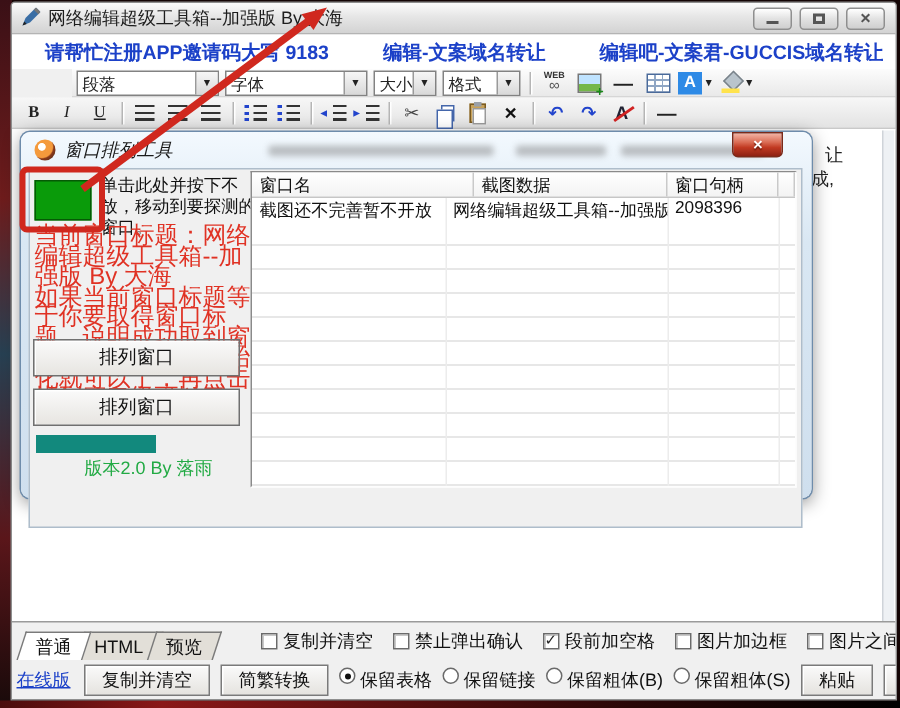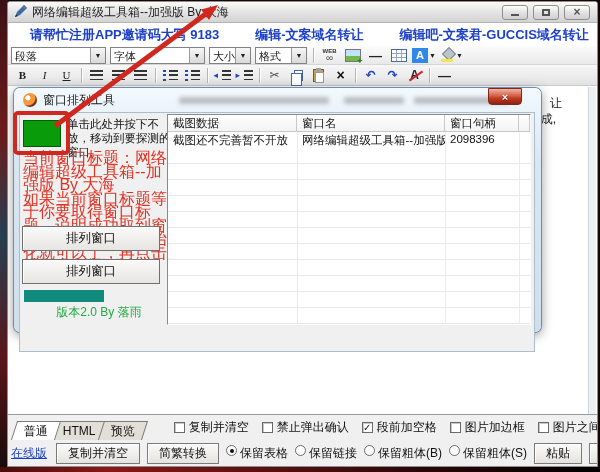--- a/index.html
+++ b/index.html
@@ -33,21 +33,21 @@
   .g-max { width:8px; height:7px; border:2px solid #555; }
   .g-close { font-size:12px; font-weight:bold; line-height:10px; color:#555; }
 
   
   .linksrow { height:23px; flex:0 0 23px; background:#fff; display:flex; align-items:center;
     gap:36px; padding-left:22px; font-size:13px; font-weight:bold; white-space:nowrap; }
   .link { color:#1c41c8; }
 
   
   .toolbar1 { height:19px; flex:0 0 19px; background:linear-gradient(#fcfcfc,#e9e9e9);
-    display:flex; align-items:center; gap:4px; padding:0 3px; border-bottom:1px solid #d6d6d6; }
+    display:flex; align-items:center; gap:4px; padding:0 3px; border-bottom:1px solid #d6d6d6;margin-left:40px; }
   .combo { height:17px; background:#fff; border:1px solid #828282; display:flex; align-items:stretch; font-size:11px; }
   .combo .lbl { flex:1; padding:1px 3px; color:#222; overflow:hidden; white-space:nowrap; }
   .combo .arr { width:15px; background:linear-gradient(#f6f6f6,#d9d9d9); border-left:1px solid #9a9a9a;
     display:flex; align-items:center; justify-content:center; font-size:7px; color:#222; }
   .w-par{width:95px} .w-font{width:95px} .w-size{width:42px} .w-fmt{width:52px}
   .tsep { width:1px; height:15px; background:#b5b5b5; box-shadow:1px 0 0 #fff; margin:0 2px; flex:0 0 1px; }
   .tbtn { min-width:19px; height:17px; display:flex; align-items:center; justify-content:center;
     font-size:11px; color:#222; position:relative; }
   .toolbar2 { height:21px; flex:0 0 21px; background:linear-gradient(#f7f7f7,#e3e3e3);
     display:flex; align-items:center; gap:3px; padding:0 5px; border-bottom:1px solid #c9c9c9; }
@@ -134,21 +134,21 @@
   .seg1{width:183px; justify-content:flex-start;} .seg2{width:60px} .seg3{width:80px} .seg4{width:118px}
   .seg5{flex:1; position:relative;}
   .grip{position:absolute; right:1px; bottom:1px; width:11px; height:11px;
     background:repeating-linear-gradient(135deg,transparent 0 2px,#9a9a9a 2px 3px,#fff 3px 4px);}
 
   
   .dialog { position:absolute; left:14px; top:88px; width:527px; height:244px; z-index:10;
     border-radius:6px; background:linear-gradient(180deg,#f3f9fe,#d9e7f3 30%,#cfdfee);
     box-shadow:0 0 0 1px #6e8cab, 0 3px 12px rgba(0,0,0,.45); }
   .dlg-title { height:24px; display:flex; align-items:center; gap:6px; padding:0 9px;
-    font-size:12px; color:#1a1a1a; position:relative; }
+    font-size:12px; color:#1a1a1a; position:relative;font-style:italic; }
   .dlg-icon { width:14px; height:14px; border-radius:50%;
     background:radial-gradient(circle at 35% 35%, #fff 0 18%, #f49a3c 22% 55%, #8a3a1a 62%, #33211a); }
   .smudge { position:absolute; height:7px; background:#6f6f6f; opacity:.42; filter:blur(2px); border-radius:2px; top:9px; }
   .sm1{left:165px;width:150px} .sm2{left:330px;width:60px} .sm3{left:400px;width:95px}
   .dlg-close { position:absolute; right:19px; top:0; width:34px; height:17px;
     border-radius:0 0 4px 4px; border:1px solid #7a2a1a;
     background:linear-gradient(180deg,#f2b3a4,#d96a52 40%,#c13a22 62%,#8e2113);
     color:#fff; font-size:11px; font-weight:bold; display:flex; align-items:center; justify-content:center;
     text-shadow:0 1px 1px #6a1a0a; }
   .dlg-body { position:absolute; left:5px; top:24px; width:516px; height:240px;
@@ -402,22 +402,22 @@
       <div>当前窗口标题：网络编辑超级工具箱--加强版 By 大海</div>
       <div>如果当前窗口标题等于你要取得窗口标题，说明成功取到窗口句柄，点击下初始化就可以了，再点击排列窗口级可以了</div>
     </div>
     <div class="dlg-btn btn-init">排列窗口</div>
     <div class="dlg-btn btn-arrange">排列窗口</div>
     <div class="progress"></div>
     <div class="version">版本2.0 By 落雨</div>
 
     <div class="dlg-table">
       <div class="tbl-head">
+        <div class="th th2">窗口名</div>
         <div class="th th1">截图数据</div>
-        <div class="th th2">窗口名</div>
         <div class="th th3">窗口句柄</div>
         <div class="th th4"></div>
       </div>
       <div class="tbl-row">
         <div class="td td1">截图还不完善暂不开放</div>
         <div class="td td2">网络编辑超级工具箱--加强版 B...</div>
         <div class="td td3">2098396</div>
       </div>
       <div class="tbl-grid"></div>
       <div class="vline vl1"></div>

